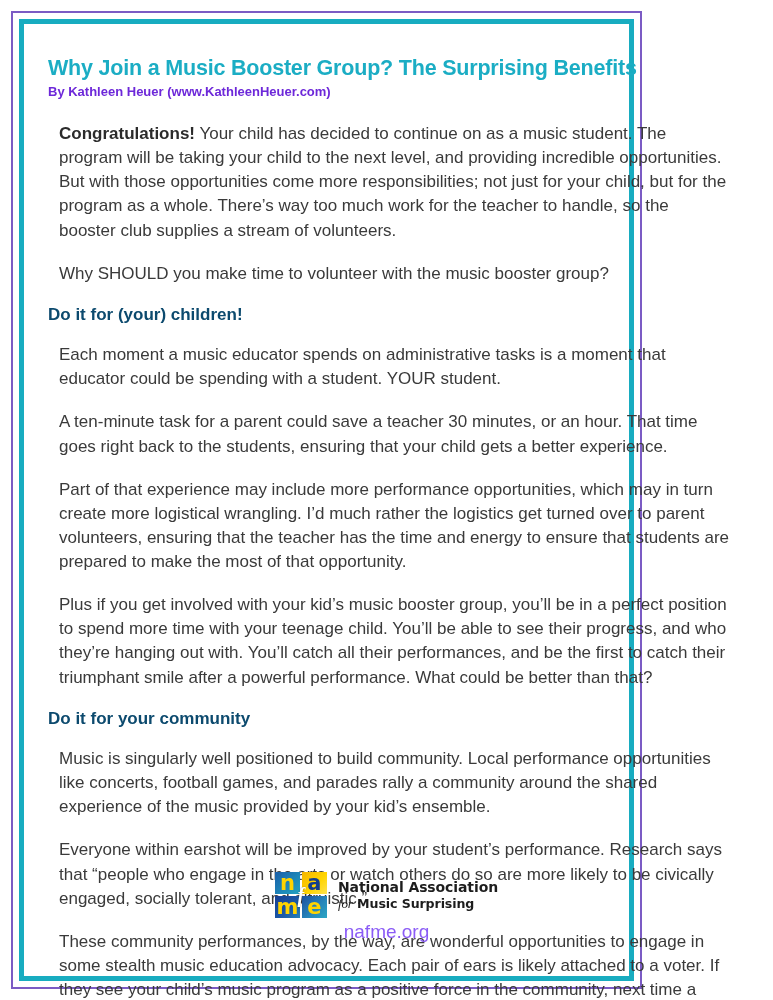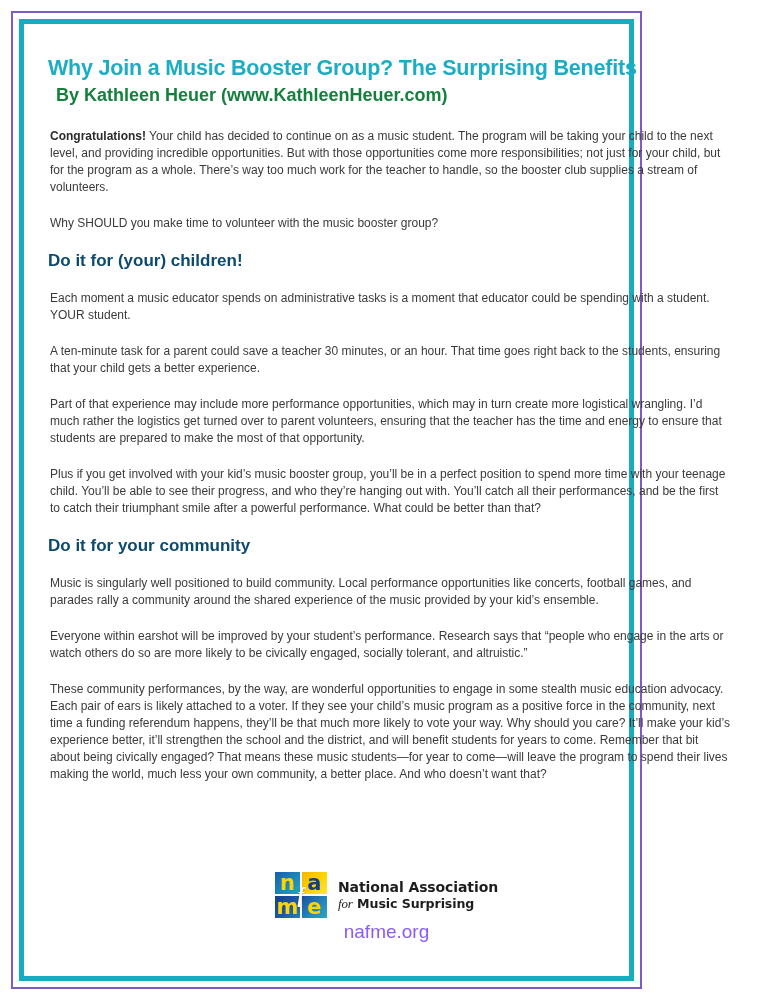--- a/index.html
+++ b/index.html
@@ -56,32 +56,32 @@
   .doc-title {
     color: #1BADC4;
     font-size: 21.5px;
     font-weight: bold;
     line-height: 1.2;
     letter-spacing: -0.2px;
     margin: 0 0 2px 0;
   }
 
   .doc-byline {
-    color: #15803d;
-    font-size: 18px;
+    color: #6d28d9;
+    font-size: 13px;
     font-weight: bold;
     line-height: 1.25;
-    margin: 0 0 22px 8px;
+    margin: 0 0 22px 0;
   }
 
   p.body-par {
     color: #3a3a3a;
-    font-size: 12px;
+    font-size: 17px;
     line-height: 1.42;
-    margin: 0 0 19px 2px;
+    margin: 0 0 19px 11px;
   }
 
   p.body-par .lead {
     font-weight: bold;
     color: #2b2b2b;
   }
 
   h2.section-head {
     color: #0c4a6e;
     font-size: 17px;

